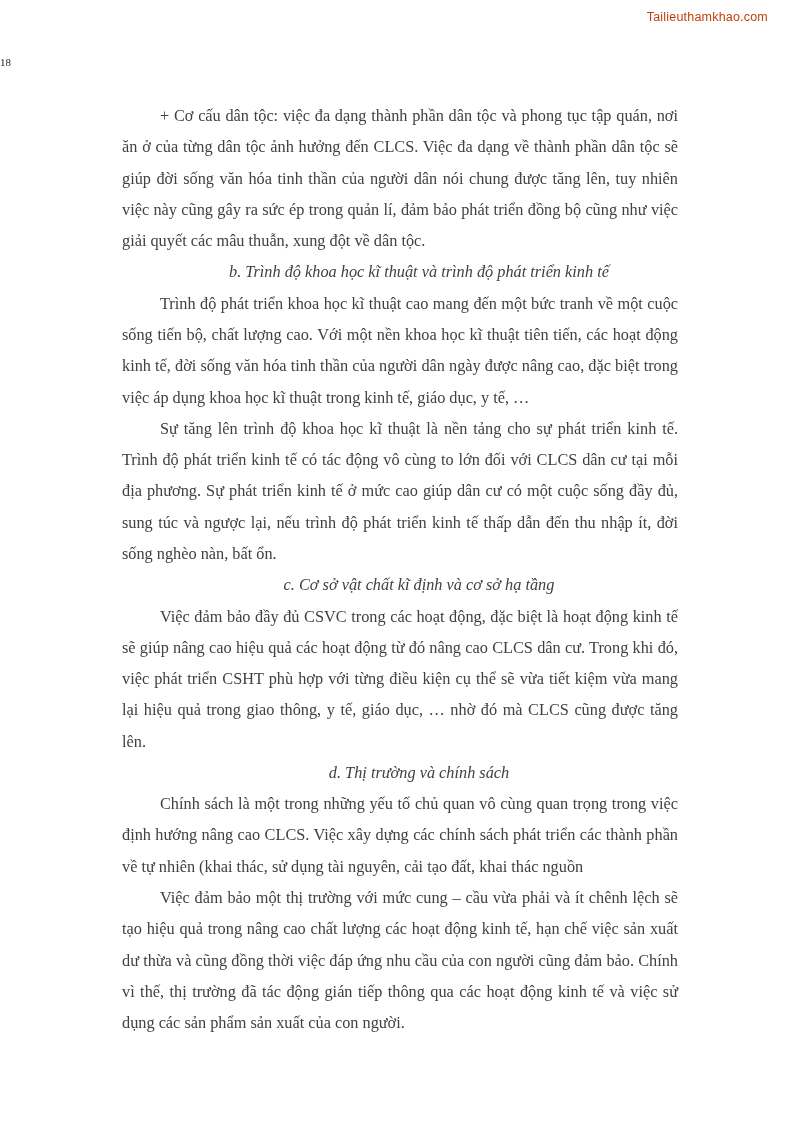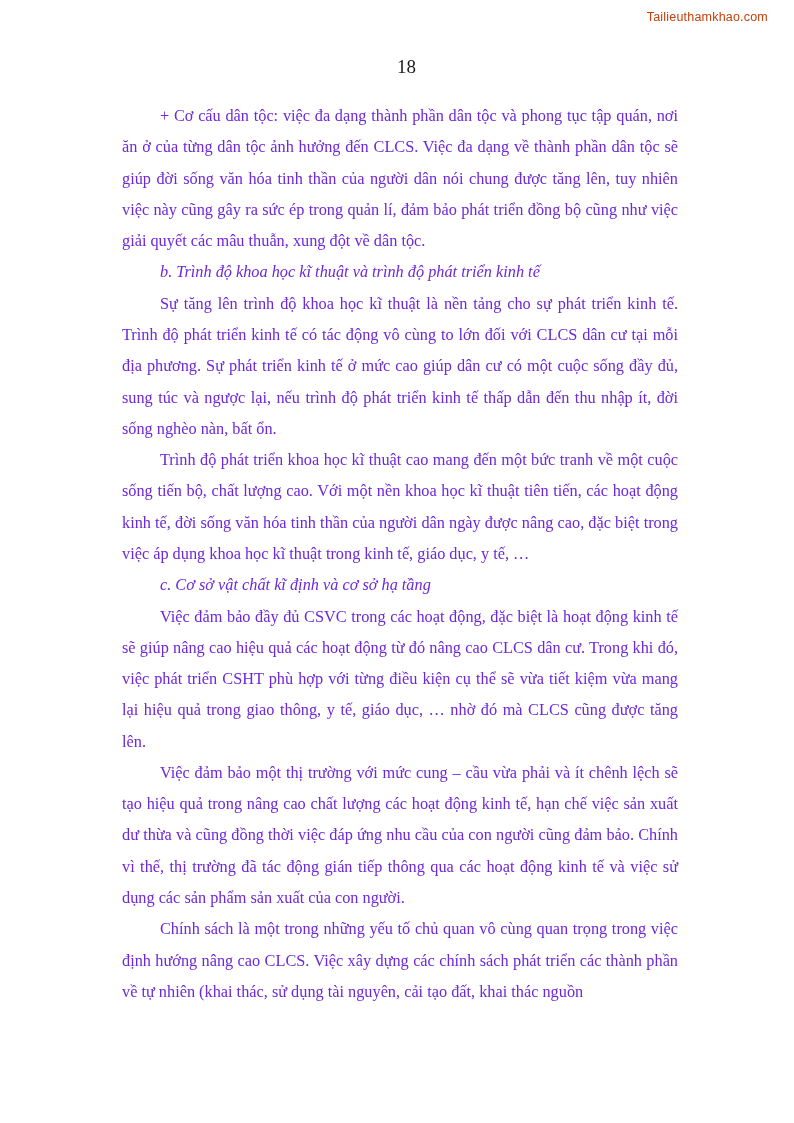--- a/index.html
+++ b/index.html
@@ -28,61 +28,61 @@
     font-size: 12.5px;
     color: #c2410c;
     letter-spacing: 0.2px;
     user-select: none;
   }
   .page-number {
     position: absolute;
     top: 56px;
     left: 0;
     right: 0;
-    text-align: center;
-    font-size: 19px;
+    text-align: left;
+    font-size: 11px;
     color: #1a1a1a;
-    padding-left: 19px;
   }
   .content {
     position: absolute;
     top: 100px;
     left: 122px;
     width: 556px;
   }
   p {
     margin: 0;
     font-size: 16.3px;
     line-height: 1.92;
     text-align: justify;
     text-justify: inter-word;
     text-indent: 38px;
-    color: #6d28d9;
+    color: #404040;
   }
   p.heading {
     font-style: italic;
-    text-align: left;
+    text-align: center;
   }
   p + p {
     margin-top: 0;
   }
 </style>
 </head>
 <body>
 
 <div class="page">
 
   <div class="watermark">Tailieuthamkhao.com</div>
 
   <div class="page-number">18</div>
 
   <div class="content">
     <p>+ Cơ cấu dân tộc: việc đa dạng thành phần dân tộc và phong tục tập quán, nơi ăn ở của từng dân tộc ảnh hưởng đến CLCS. Việc đa dạng về thành phần dân tộc sẽ giúp đời sống văn hóa tinh thần của người dân nói chung được tăng lên, tuy nhiên việc này cũng gây ra sức ép trong quản lí, đảm bảo phát triển đồng bộ cũng như việc giải quyết các mâu thuẫn, xung đột về dân tộc.</p>
     <p class="heading">b. Trình độ khoa học kĩ thuật và trình độ phát triển kinh tế</p>
+    <p>Trình độ phát triển khoa học kĩ thuật cao mang đến một bức tranh về một cuộc sống tiến bộ, chất lượng cao. Với một nền khoa học kĩ thuật tiên tiến, các hoạt động kinh tế, đời sống văn hóa tinh thần của người dân ngày được nâng cao, đặc biệt trong việc áp dụng khoa học kĩ thuật trong kinh tế, giáo dục, y tế, …</p>
     <p>Sự tăng lên trình độ khoa học kĩ thuật là nền tảng cho sự phát triển kinh tế. Trình độ phát triển kinh tế có tác động vô cùng to lớn đối với CLCS dân cư tại mỗi địa phương. Sự phát triển kinh tế ở mức cao giúp dân cư có một cuộc sống đầy đủ, sung túc và ngược lại, nếu trình độ phát triển kinh tế thấp dẫn đến thu nhập ít, đời sống nghèo nàn, bất ổn.</p>
-    <p>Trình độ phát triển khoa học kĩ thuật cao mang đến một bức tranh về một cuộc sống tiến bộ, chất lượng cao. Với một nền khoa học kĩ thuật tiên tiến, các hoạt động kinh tế, đời sống văn hóa tinh thần của người dân ngày được nâng cao, đặc biệt trong việc áp dụng khoa học kĩ thuật trong kinh tế, giáo dục, y tế, …</p>
     <p class="heading">c. Cơ sở vật chất kĩ định và cơ sở hạ tầng</p>
     <p>Việc đảm bảo đầy đủ CSVC trong các hoạt động, đặc biệt là hoạt động kinh tế sẽ giúp nâng cao hiệu quả các hoạt động từ đó nâng cao CLCS dân cư. Trong khi đó, việc phát triển CSHT phù hợp với từng điều kiện cụ thể sẽ vừa tiết kiệm vừa mang lại hiệu quả trong giao thông, y tế, giáo dục, … nhờ đó mà CLCS cũng được tăng lên.</p>
+    <p class="heading">d. Thị trường và chính sách</p>
+    <p>Chính sách là một trong những yếu tố chủ quan vô cùng quan trọng trong việc định hướng nâng cao CLCS. Việc xây dựng các chính sách phát triển các thành phần về tự nhiên (khai thác, sử dụng tài nguyên, cải tạo đất, khai thác nguồn</p>
     <p>Việc đảm bảo một thị trường với mức cung – cầu vừa phải và ít chênh lệch sẽ tạo hiệu quả trong nâng cao chất lượng các hoạt động kinh tế, hạn chế việc sản xuất dư thừa và cũng đồng thời việc đáp ứng nhu cầu của con người cũng đảm bảo. Chính vì thế, thị trường đã tác động gián tiếp thông qua các hoạt động kinh tế và việc sử dụng các sản phẩm sản xuất của con người.</p>
-    <p>Chính sách là một trong những yếu tố chủ quan vô cùng quan trọng trong việc định hướng nâng cao CLCS. Việc xây dựng các chính sách phát triển các thành phần về tự nhiên (khai thác, sử dụng tài nguyên, cải tạo đất, khai thác nguồn</p>
   </div>
 
 </div>
 
 </body></html>

